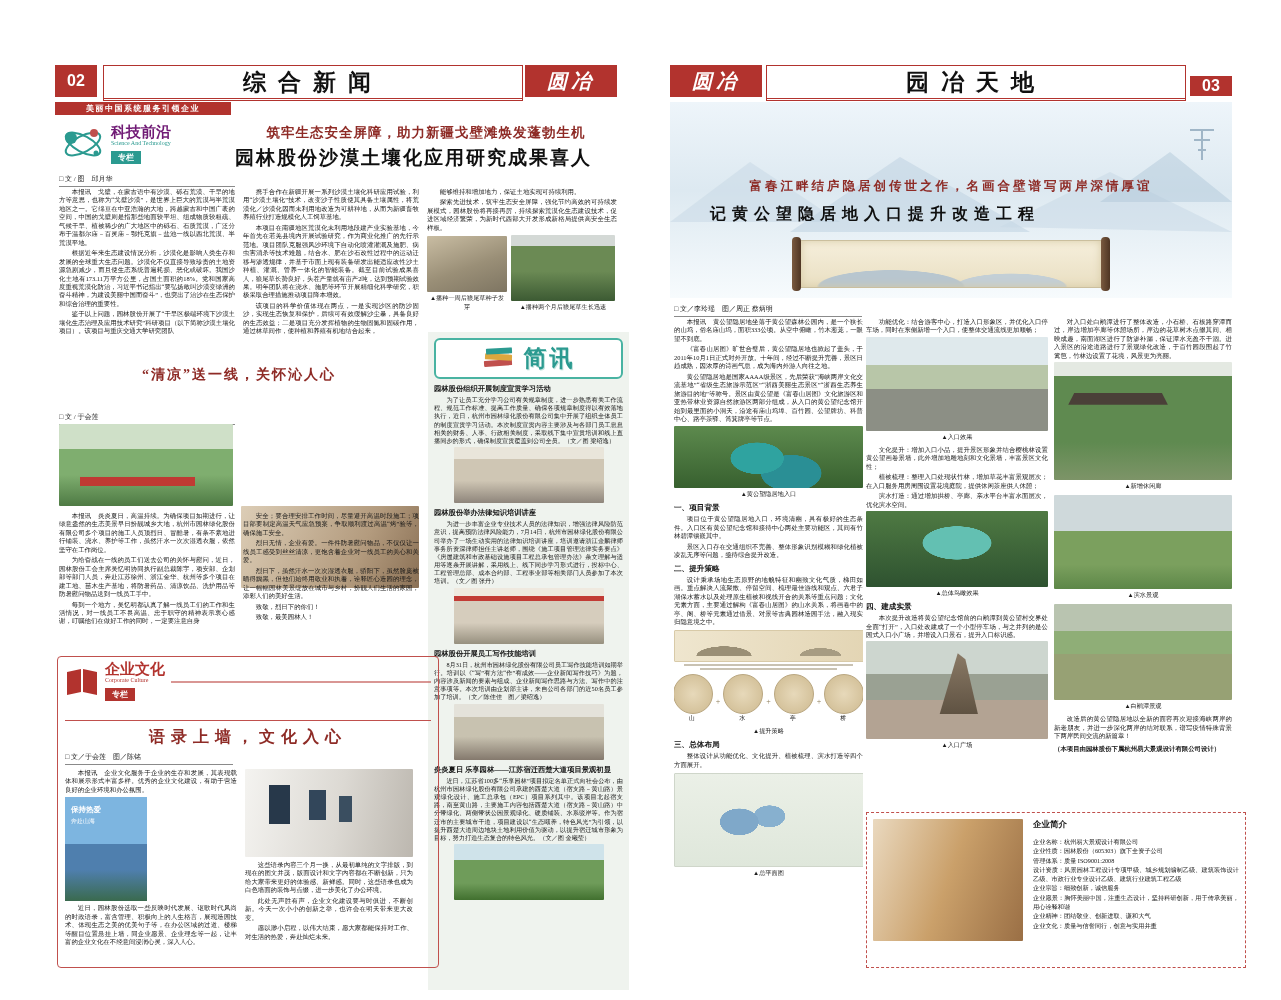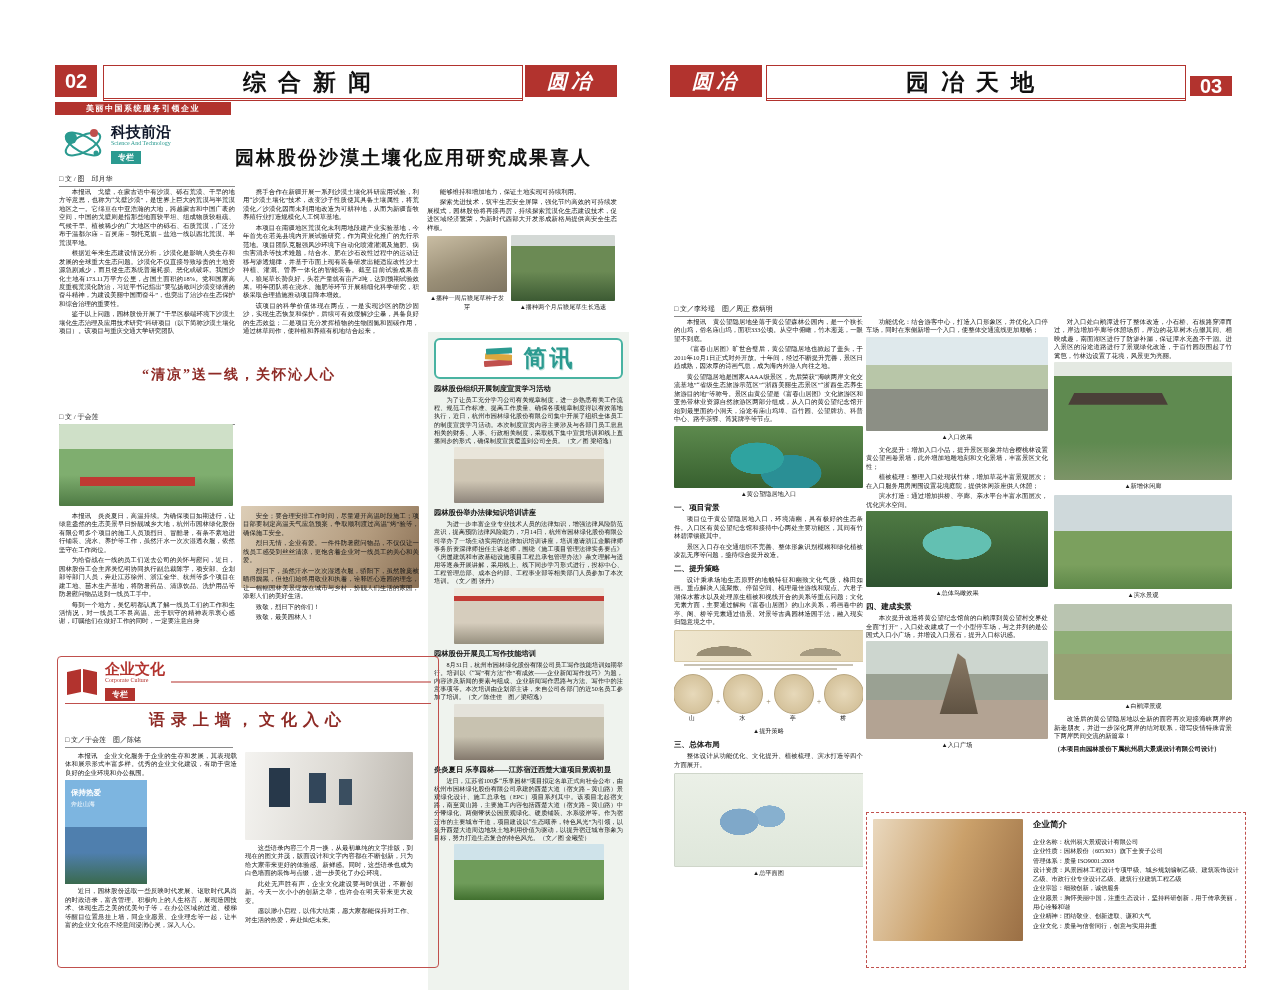--- a/index.html
+++ b/index.html
@@ -2,38 +2,38 @@
 <html><head>
 <meta charset="utf-8">
 <style>
   html,body{margin:0;padding:0}
   body{width:1281px;height:1000px;background:#fff;position:relative;
        font-family:"Liberation Serif","DejaVu Serif",serif;color:#161616}
   .abs{position:absolute}
   .page{position:absolute;top:60px;width:562px;height:928px}
   #pgL{left:55px}#pgR{left:670px}
   .redbox{background:#b2332e;color:#fff;display:flex;align-items:center;justify-content:center}
-  .pgnum{font-family:"Liberation Sans",sans-serif;font-weight:bold;font-size:20px}
+  .pgnum{font-family:"Liberation Sans",sans-serif;font-weight:bold;font-size:16px}
   .mast{font-weight:bold;font-style:italic;font-size:20px;letter-spacing:4px}
   .titlebar{border:1px solid #b2332e;border-bottom:3px double #b2332e;display:flex;align-items:center;justify-content:center;
             font-size:23px;font-weight:bold;letter-spacing:12px;color:#111;background:#fff}
   .slogan{font-size:8px;font-weight:bold;letter-spacing:1.5px}
   .kicker{color:#8e2b26;font-weight:bold;text-align:center}
   .headline{color:#0f0f0f;font-weight:bold;text-align:left}
   .byline{font-size:7px;color:#222;border-bottom:1px solid #8a8a8a;padding-bottom:2px}
   .flow{position:absolute;overflow:hidden}
   .p{font-size:6.4px;line-height:1.32;text-align:justify;text-indent:2em;margin:0 0 2px}
   .psm{font-size:6.2px}
   .cap{font-size:6.2px;text-align:center;margin:2px 0 4px;color:#1c1c1c}
   .sech{font-size:7.6px;font-weight:bold;margin:4px 0 2px}
   .ph{width:100%;position:relative;overflow:hidden;border-radius:1px}
   .badge{display:inline-block;background:#2b9a90;color:#fff;font-size:8px;font-weight:bold;padding:1px 7px}
   .badge.red{background:#b2332e}
   .colhead{display:flex;align-items:center;gap:6px}
-  .colhead .cn{font-size:15px;font-weight:bold;color:#0f172a;line-height:1}
+  .colhead .cn{font-size:15px;font-weight:bold;color:#701a75;line-height:1}
   .colhead .en{font-size:6px;color:#2b9a90}
   .culture .cn{color:#b2332e}.culture .en{color:#b2332e}
   
   .ph-desert{background:linear-gradient(160deg,#c9bda3,#9a8f77 55%,#7e7562)}
   .ph-grass{background:linear-gradient(#d4d9d6 0 16%,#6b8a54 16% 55%,#3c5a33)}
   .ph-group{background:linear-gradient(#cfe0c8 0 30%,#7fae6f 30% 62%,#4e7a44)}
   .ph-group::after{content:"";position:absolute;left:12%;bottom:24%;width:66%;height:11%;background:#c03a33}
   .ph-visit{background:linear-gradient(115deg,#dccdb6,#b39b7e 65%,#8a7055)}
   .ph-class1{background:linear-gradient(#e9e5da 0 22%,#cfc6b4 22% 60%,#8e857b)}
   .ph-meeting{background:linear-gradient(#efe9df 0 14%,#c23b35 14% 24%,#d6cdbd 24% 62%,#97907f)}
@@ -99,20 +99,21 @@
         <circle cx="33" cy="11" r="4" fill="#c0504d"></circle>
       <circle cx="35" cy="31" r="2.5" fill="#2b9a90"></circle>
     </svg>
     <div>
       <div class="cn">科技前沿</div>
       <div class="en">Science And Technology</div>
       <span class="badge">专栏</span>
     </div>
   </div>
 
+  <div class="abs kicker" style="left:180px;top:64px;width:382px;font-size:13.5px;letter-spacing:1px">筑牢生态安全屏障，助力新疆戈壁滩焕发蓬勃生机</div>
   <div class="abs headline" style="left:180px;top:85px;width:382px;font-size:19px;letter-spacing:2px">园林股份沙漠土壤化应用研究成果喜人</div>
   <div class="abs byline" style="left:4px;top:114px;width:176px">□ 文 / 图　邱月华</div>
 
   <div class="flow" style="left:4px;top:128px;width:176px;height:172px">
     <p class="p">本报讯　戈壁，在蒙古语中有沙漠、砾石荒漠、干旱的地方等意思，也称为“戈壁沙漠”，是世界上巨大的荒漠与半荒漠地区之一。它绵亘在中亚浩瀚的大地，跨越蒙古和中国广袤的空间，中国的戈壁则是指那些地面较平坦、组成物质较粗疏、气候干旱、植被稀少的广大地区中的砾石、石质荒漠，广泛分布于温都尔庙－百灵庙－鄂托克旗－盐池一线以西北荒漠、半荒漠平地。</p>
     <p class="p">根据近年来生态建设情况分析，沙漠化是影响人类生存和发展的全球重大生态问题。沙漠化不仅直接导致珍贵的土地资源急剧减少，而且使生态系统普遍耗损、恶化或破坏。我国沙化土地有173.11万平方公里，占国土面积的18%。党和国家高度重视荒漠化防治，习近平书记指出“要弘扬敢叫沙漠变绿洲的奋斗精神，为建设美丽中国而奋斗”，也突出了治沙在生态保护和综合治理的重要性。</p>
     <p class="p">鉴于以上问题，园林股份开展了“干旱区极端环境下沙漠土壤化生态治理及应用技术研究”科研项目（以下简称沙漠土壤化项目）。该项目与重庆交通大学研究团队</p>
   </div>
   <div class="flow" style="left:188px;top:128px;width:176px;height:172px">
     <p class="p">携手合作在新疆开展一系列沙漠土壤化科研应用试验，利用“沙漠土壤化”技术，改变沙子性质使其具备土壤属性，将荒漠化／沙漠化因而未利用地改造为可耕种地，从而为新疆畜牧养殖行业打造规模化人工饲草基地。</p>
@@ -172,21 +173,21 @@
   </div>
   <div class="flow" style="left:188px;top:452px;width:176px;height:140px">
     <p class="p">安全；要合理安排工作时间，尽量避开高温时段施工；项目部要制定高温天气应急预案，争取顺利渡过高温“烤”验等，确保施工安全。</p>
     <p class="p">烈日无情，企业有爱。一件件防暑慰问物品，不仅仅让一线员工感受到丝丝清凉，更饱含着企业对一线员工的关心和关爱。</p>
     <p class="p">烈日下，虽然汗水一次次湿透衣服，骄阳下，虽然脸庞被晒得黝黑，但他们始终用敬业和执着，诠释匠心造园的理念，让一幅幅园林美景绽放在城市与乡村，扮靓人们生活的家园，添彩人们的美好生活。</p>
     <p class="p">致敬，烈日下的你们！</p>
     <p class="p">致敬，最美园林人！</p>
   </div>
 
   <div class="flow culturebox culture" style="left:2px;top:596px;width:366px;height:300px;padding:5px 7px">
-    <div class="colhead" style="border-bottom:1px solid #c0504d;padding-bottom:2px">
+    <div class="colhead" style="border-bottom:1px solid #c0504d;padding-bottom:19px">
       <svg width="34" height="28" viewBox="0 0 34 28">
         <path d="M2 4 L16 1 L16 24 L2 27 Z" fill="#b2332e"></path>
         <path d="M32 4 L18 1 L18 24 L32 27 Z" fill="#b2332e"></path>
         <path d="M16 1 L17 0.6 L18 1 L18 24 L17 24.4 L16 24 Z" fill="#fff"></path>
       </svg>
       <div>
         <div class="cn">企业文化</div>
         <div class="en">Corporate Culture</div>
         <span class="badge red">专栏</span>
       </div>
@@ -213,20 +214,37 @@
       </div>
     </div>
   </div>
 </div>
 
 <div class="page" id="pgR">
   <div class="abs redbox mast" style="left:0;top:5px;width:92px;height:32px">圆冶</div>
   <div class="abs titlebar" style="left:96px;top:5px;width:418px;height:32px">园冶天地</div>
   <div class="abs redbox pgnum" style="left:520px;top:16px;width:42px;height:20px">03</div>
 
+  <div class="abs banner" style="left:0;top:42px;width:562px;height:196px">
+    <svg width="562" height="196" viewBox="0 0 562 196" style="position:absolute;left:0;top:0">
+      <polygon points="0,120 80,60 170,120" fill="#c9d9e6" opacity="0.55"></polygon>
+      <polygon points="120,130 230,55 360,130" fill="#bcd0df" opacity="0.5"></polygon>
+      <polygon points="330,125 440,70 562,130" fill="#c9d9e6" opacity="0.55"></polygon>
+      <polygon points="430,100 500,50 562,100" fill="#aec6d8" opacity="0.45"></polygon>
+      <g stroke="#8fa8bc" stroke-width="2" opacity="0.8">
+        <line x1="520" y1="28" x2="544" y2="28"></line>
+          <line x1="524" y1="38" x2="540" y2="38"></line>
+        <line x1="528" y1="48" x2="536" y2="48"></line>
+          <line x1="532" y1="28" x2="532" y2="58"></line>
+      </g>
+    </svg>
+    <div class="kicker" style="position:absolute;left:40px;top:76px;width:482px;font-size:12.5px;letter-spacing:3px">富春江畔结庐隐居创传世之作，名画合壁谱写两岸深情厚谊</div>
+    <div class="headline" style="position:absolute;left:40px;top:102px;width:482px;font-size:16px;letter-spacing:6px">记黄公望隐居地入口提升改造工程</div>
+    <div class="scrollbar"></div>
+  </div>
 
   <div class="abs byline" style="left:4px;top:244px;width:188px">□ 文／李玲瑶　图／周正 蔡炳明</div>
 
   <div class="flow" style="left:4px;top:258px;width:189px;height:658px">
     <p class="p">本报讯　黄公望隐居地坐落于黄公望森林公园内，是一个狭长的山坞，俗名庙山坞，面积333公顷。从空中俯瞰，竹木葱茏，一眼望不到底。</p>
     <p class="p">《富春山居图》旷世合璧后，黄公望隐居地也掀起了盖头，于2011年10月1日正式对外开放。十年间，经过不断提升完善，景区日趋成熟，因浓厚的诗画气息，成为海内外游人向往之地。</p>
     <p class="p">黄公望隐居地是国家AAAA级景区，先后荣获“海峡两岸文化交流基地”“省级生态旅游示范区”“浙西美丽生态景区”“浙西生态养生旅游目的地”等称号。景区由黄公望是《富春山居图》文化旅游区和亚热带林业资源自然旅游区两部分组成，从入口的黄公望纪念馆开始到最里面的小洞天，沿途有庙山坞埠、百竹园、公望牌坊、科普中心、路亭茶驿、筲箕牌亭等节点。</p>
     <div class="ph ph-valley" style="height:62px;margin-top:3px"></div>
     <div class="cap">▲黄公望隐居地入口</div>
     <div class="sech">一、项目背景</div>

